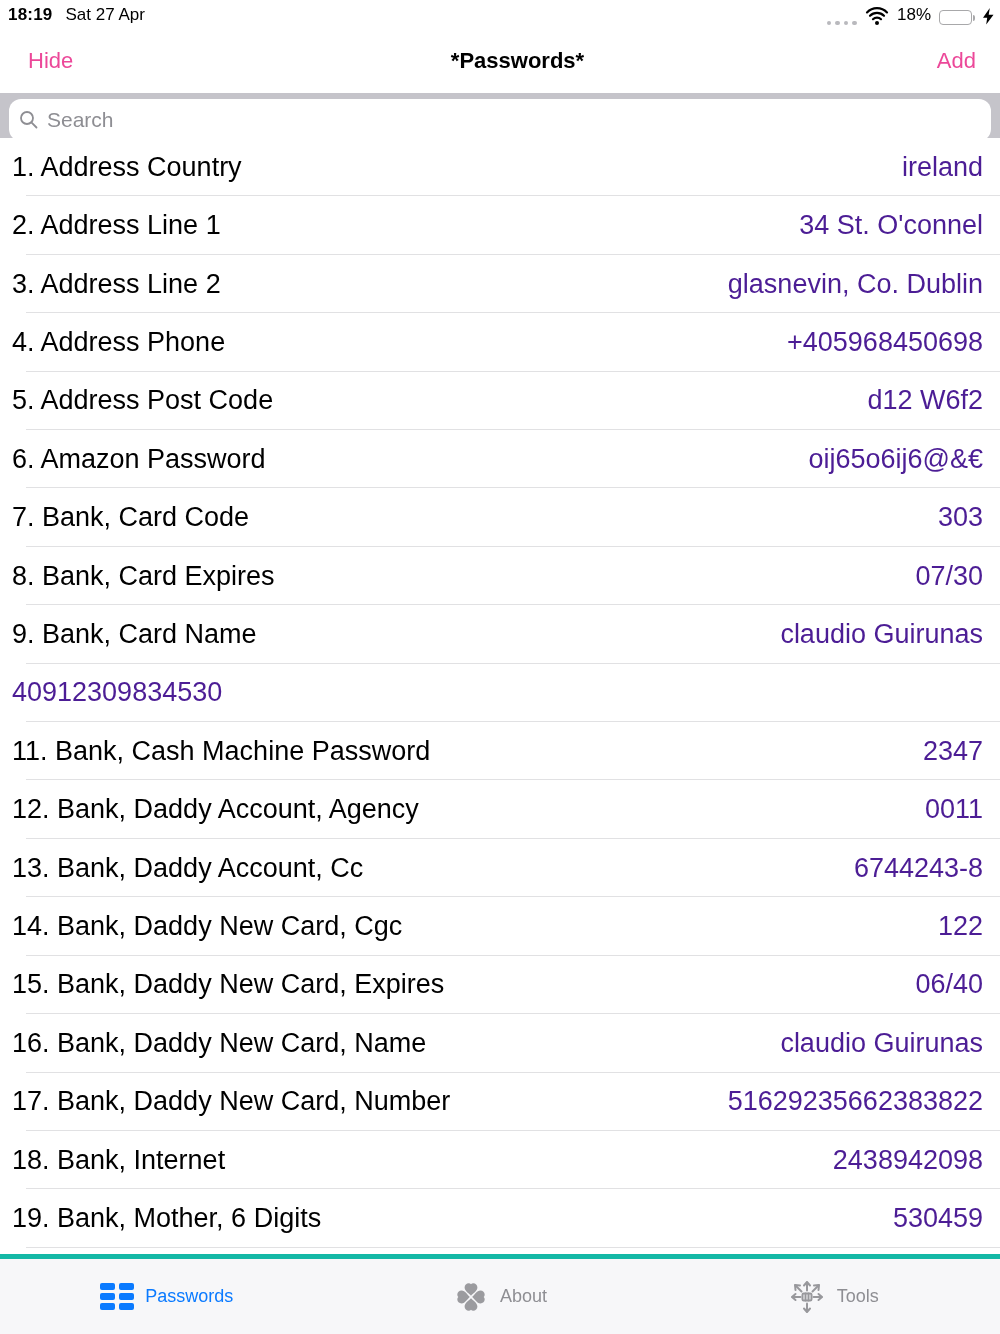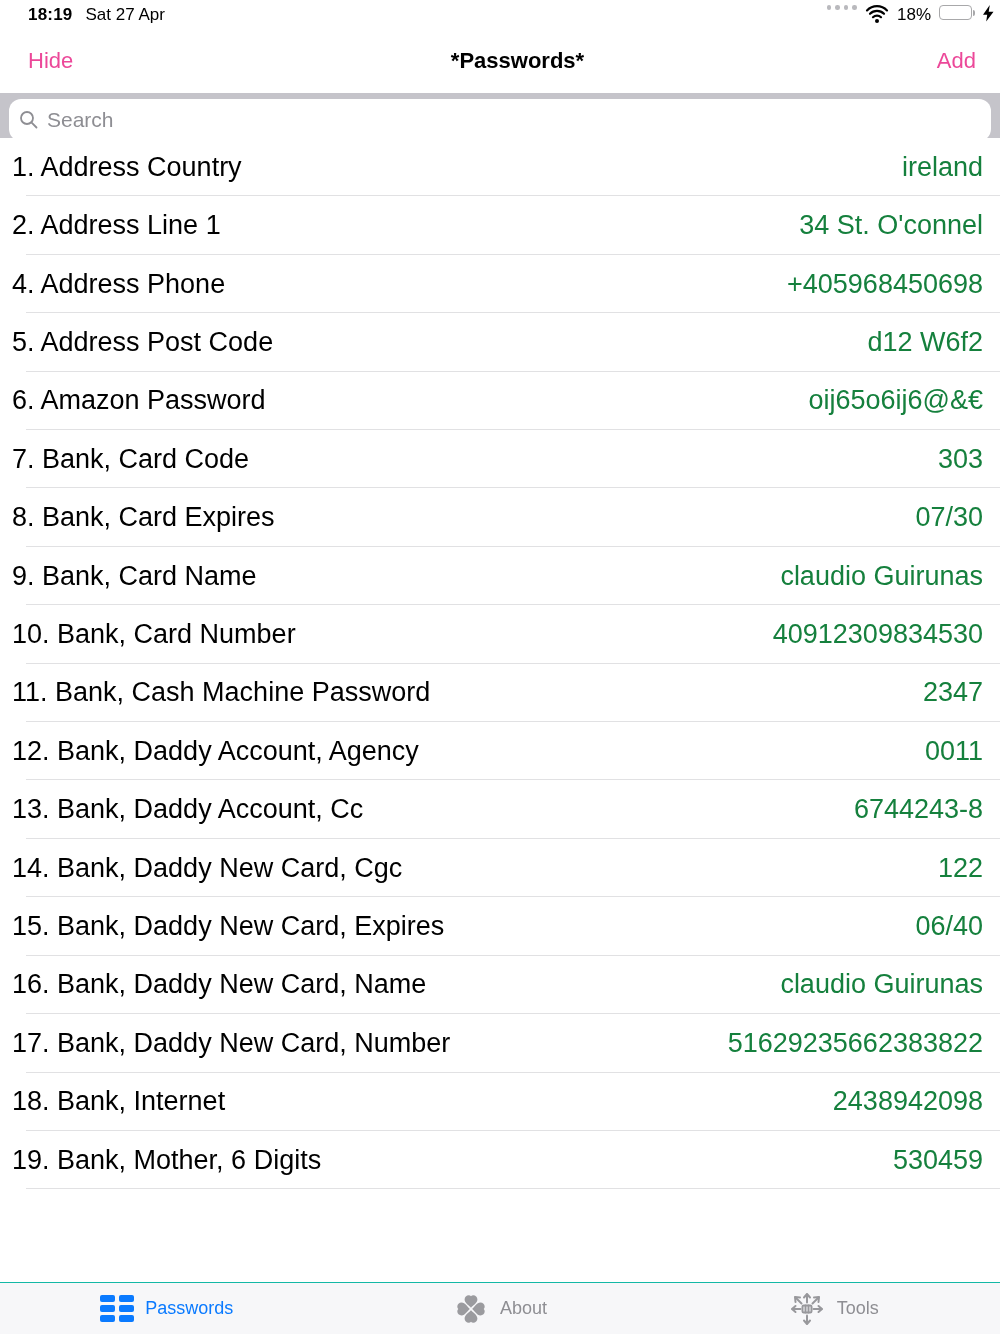--- a/index.html
+++ b/index.html
@@ -14,23 +14,23 @@
     overflow:hidden;
   }
   
   .status-bar {
     height:28px;
     display:flex; justify-content:space-between; align-items:center;
     padding:2px 6px 0 8px;
     font-size:17px;
   }
   .status-left { display:flex; gap:13px; align-items:center; }
-  .status-time { font-weight:600; letter-spacing:.2px;margin-left:20px; }
+  .status-time { font-weight:600; letter-spacing:.2px; }
   .status-date { font-weight:400; }
-  .status-right { display:flex; align-items:flex-start; gap:8px; }
+  .status-right { display:flex; align-items:flex-end; gap:8px; }
   .cell-dots { display:flex; gap:4px; align-items:center; }
   .cell-dots i { width:4.5px; height:4.5px; border-radius:50%; background:#b9b9bd; }
   .battery-pct { font-size:17px; }
   .battery {
     position:relative;
     width:33px; height:15px;
     border:1px solid #a8a8aa; border-radius:4px;
     padding:1.5px;
     margin-right:3px;
   }
@@ -83,27 +83,27 @@
     padding:0 17px 0 12px;
     font-size:27px;
     background:#fff;
   }
   .row::after {
     content:"";
     position:absolute; left:26px; right:0; bottom:0;
     height:1px; background:#e1e1e3;
   }
   .row-label { white-space:nowrap;text-align:center; }
-  .row-value { white-space:nowrap; color:#15803d; }
+  .row-value { white-space:nowrap; color:#4c1d95; }
   
   .tab-bar {
     position:absolute; left:0; right:0; bottom:0;
-    height:52px;
+    height:80px;
     background:#f7f7f9;
-    border-top:1px solid #14b8a6;
+    border-top:5px solid #14b8a6;
     display:flex;
   }
   .tab {
     flex:1;
     display:flex; align-items:center; justify-content:center;
     gap:11px;
     background:none; border:none; cursor:pointer;
     font-family:inherit;
   }
   .tab-label { font-size:18px; color:#8e8e93; }
@@ -170,20 +170,24 @@
   <div class="list" id="list">
       <div class="row">
         <span class="row-label">1. Address Country</span>
         <span class="row-value">ireland</span>
       </div>
       <div class="row">
         <span class="row-label">2. Address Line 1</span>
         <span class="row-value">34 St. O'connel</span>
       </div>
       <div class="row">
+        <span class="row-label">3. Address Line 2</span>
+        <span class="row-value">glasnevin, Co. Dublin</span>
+      </div>
+      <div class="row">
         <span class="row-label">4. Address Phone</span>
         <span class="row-value">+405968450698</span>
       </div>
       <div class="row">
         <span class="row-label">5. Address Post Code</span>
         <span class="row-value">d12 W6f2</span>
       </div>
       <div class="row">
         <span class="row-label">6. Amazon Password</span>
         <span class="row-value">oij65o6ij6@&amp;€</span>
@@ -194,21 +198,20 @@
       </div>
       <div class="row">
         <span class="row-label">8. Bank, Card Expires</span>
         <span class="row-value">07/30</span>
       </div>
       <div class="row">
         <span class="row-label">9. Bank, Card Name</span>
         <span class="row-value">claudio Guirunas</span>
       </div>
       <div class="row">
-        <span class="row-label">10. Bank, Card Number</span>
         <span class="row-value">40912309834530</span>
       </div>
       <div class="row">
         <span class="row-label">11. Bank, Cash Machine Password</span>
         <span class="row-value">2347</span>
       </div>
       <div class="row">
         <span class="row-label">12. Bank, Daddy Account, Agency</span>
         <span class="row-value">0011</span>
       </div>

